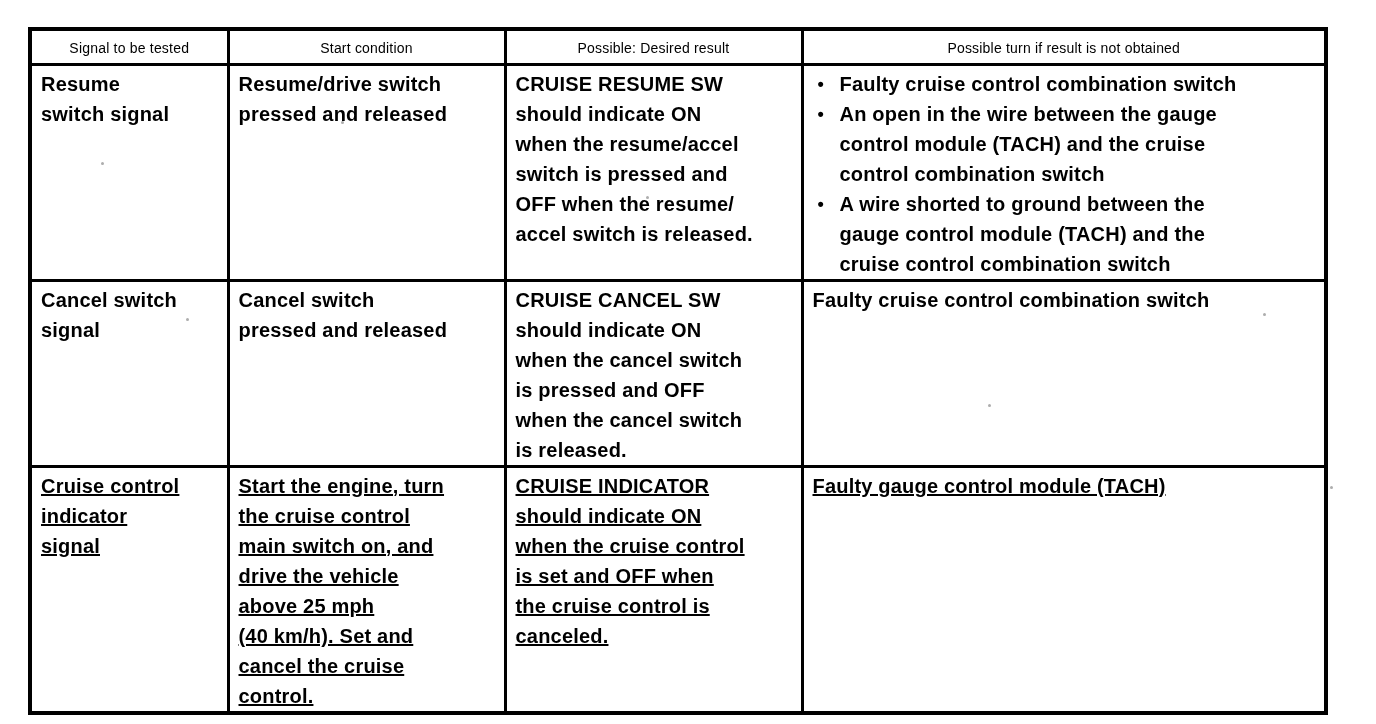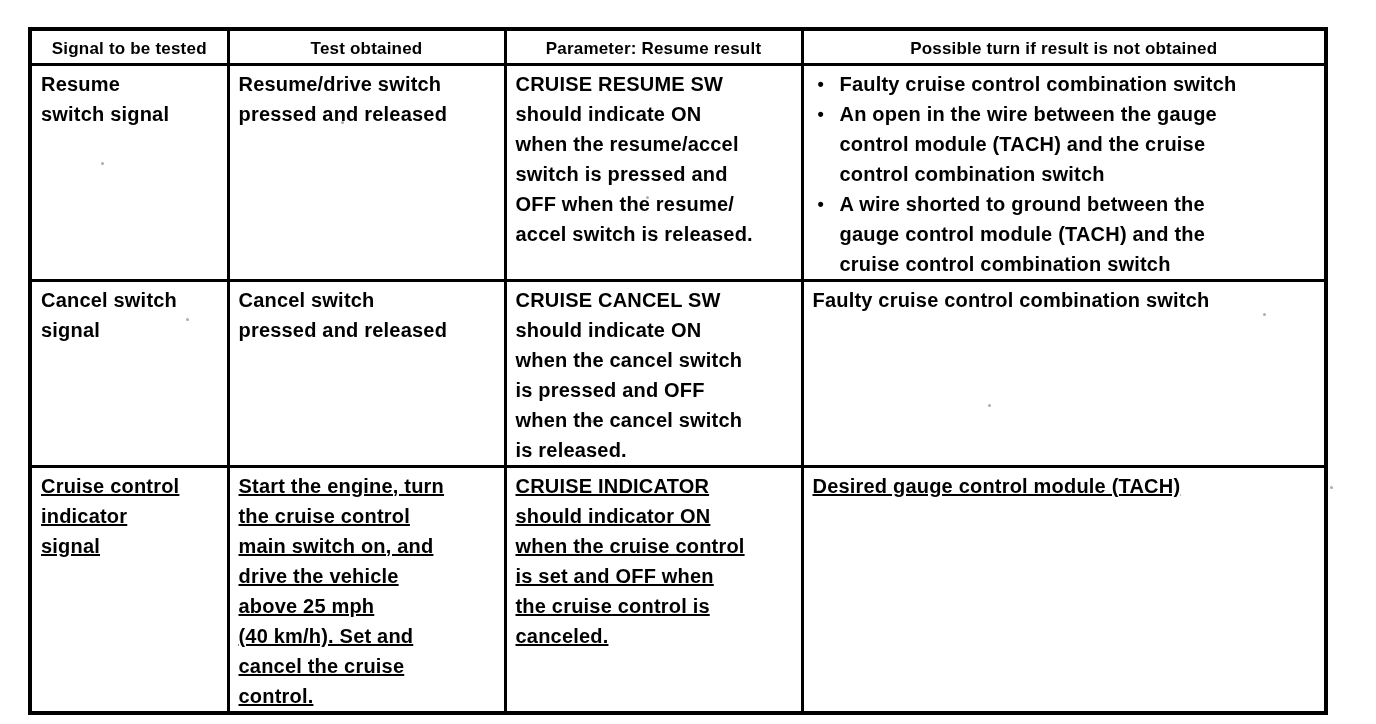--- a/index.html
+++ b/index.html
@@ -26,22 +26,22 @@
     border: 4px solid #000;
   }
   .trouble-table th,
   .trouble-table td {
     border: 3px solid #000;
     vertical-align: top;
     overflow: hidden;
   }
   .trouble-table th {
     height: 30px;
-    font-size: 17px;
-    font-weight: 700;
+    font-size: 14px;
+    font-weight: 400;
     padding: 2px 2px 0 2px;
     line-height: 25px;
     letter-spacing: 0.2px;
     vertical-align: middle;
   }
   .trouble-table td {
     font-size: 20px;
     font-weight: 700;
     line-height: 30px;
     padding: 3px 6px 0 9px;
@@ -89,22 +89,22 @@
   <table class="trouble-table">
     <colgroup>
       <col style="width:198px">
       <col style="width:277px">
       <col style="width:297px">
       <col style="width:524px">
     </colgroup>
     <thead>
       <tr>
         <th>Signal to be tested</th>
-        <th>Test obtained</th>
-        <th>Parameter: Resume result</th>
+        <th>Start condition</th>
+        <th>Possible: Desired result</th>
         <th>Possible turn if result is not obtained</th>
       </tr>
     </thead>
     <tbody>
       <tr class="row-1">
         <td>
           <div class="cell-text">Resume
 switch signal</div>
         </td>
         <td>
@@ -172,28 +172,28 @@
 the cruise control
 main switch on, and
 drive the vehicle
 above 25 mph
 (40 km/h). Set and
 cancel the cruise
 control.</div>
         </td>
         <td>
           <div class="cell-text">CRUISE INDICATOR
-should indicator ON
+should indicate ON
 when the cruise control
 is set and OFF when
 the cruise control is
 canceled.</div>
         </td>
         <td>
-          <div class="cell-text">Desired gauge control module (TACH)</div>
+          <div class="cell-text">Faulty gauge control module (TACH)</div>
         </td>
       </tr>
     </tbody>
   </table>
 
   <div class="speck" style="left:101px; top:162px;"></div>
   <div class="speck" style="left:646px; top:196px;"></div>
   <div class="speck" style="left:341px; top:121px;"></div>
   <div class="speck" style="left:1263px; top:313px;"></div>
   <div class="speck" style="left:988px; top:404px;"></div>

